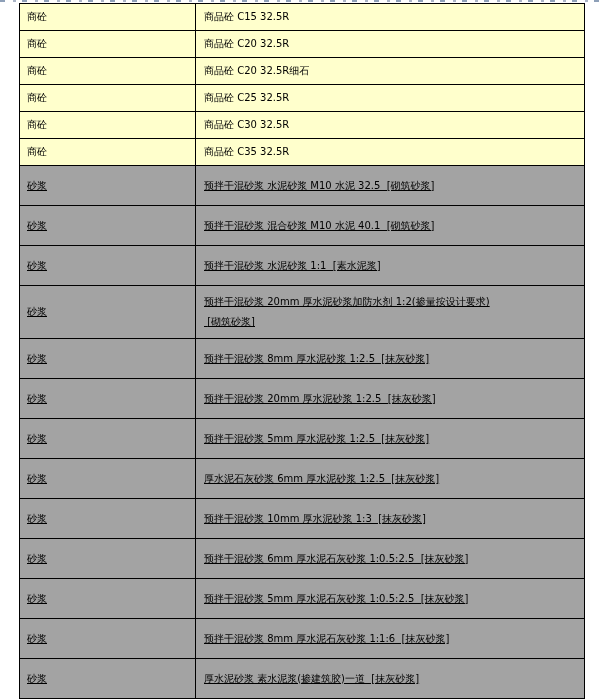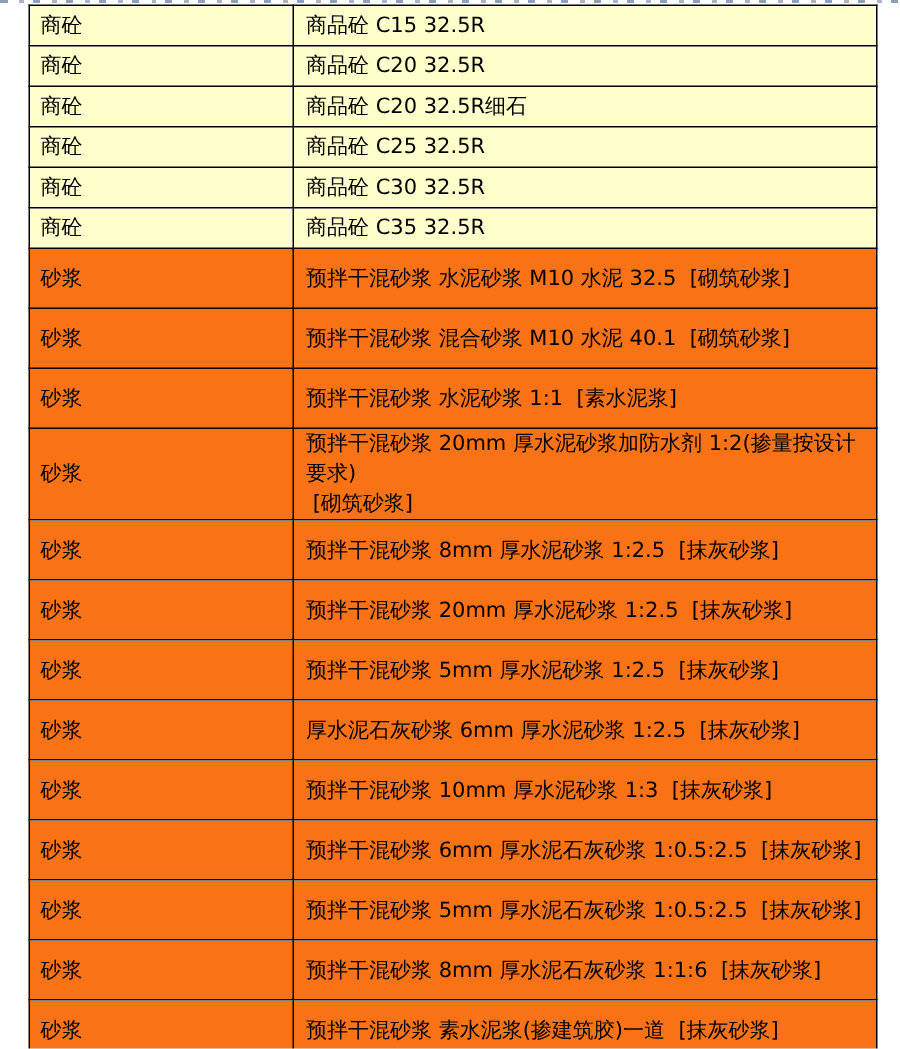--- a/index.html
+++ b/index.html
@@ -30,31 +30,31 @@
   table.materials {
     position: absolute;
     left: 19px;
     top: 3px;
     width: 565px;
     border-collapse: collapse;
     table-layout: fixed;
   }
   table.materials td {
     border: 1px solid var(--border, #000000);
-    font-size: 14px;
+    font-size: 10px;
     color: var(--text, #000000);
     vertical-align: middle;
     white-space: pre-wrap;
     line-height: 20px;
     overflow: hidden;
   }
   td.cat-cell  { padding: 0 2px 0 7px; }
   td.desc-cell { padding: 0 2px 0 8px; }
   tr.hl-row td { background: var(--hl, #ffffcc); height: 26px; }
-  tr.plain-row td { background: #f97316; height: 39px; }
+  tr.plain-row td { background: #a3a3a3; height: 39px; text-decoration: underline; }
   tr.two-line-row td { height: 52px; }
 </style>
 </head>
 <body>
 
 <div class="top-remnant"></div>
 
 <table class="materials">
   <colgroup>
     <col style="width:176px">
@@ -129,16 +129,16 @@
       <tr class="plain-row">
         <td class="cat-cell">砂浆</td>
         <td class="desc-cell">预拌干混砂浆 5mm 厚水泥石灰砂浆 1:0.5:2.5  [抹灰砂浆]</td>
       </tr>
       <tr class="plain-row">
         <td class="cat-cell">砂浆</td>
         <td class="desc-cell">预拌干混砂浆 8mm 厚水泥石灰砂浆 1:1:6  [抹灰砂浆]</td>
       </tr>
       <tr class="plain-row">
         <td class="cat-cell">砂浆</td>
-        <td class="desc-cell">预拌干混砂浆 素水泥浆(掺建筑胶)一道  [抹灰砂浆]</td>
+        <td class="desc-cell">厚水泥砂浆 素水泥浆(掺建筑胶)一道  [抹灰砂浆]</td>
       </tr>
     </tbody>
 </table>
 
 </body></html>

